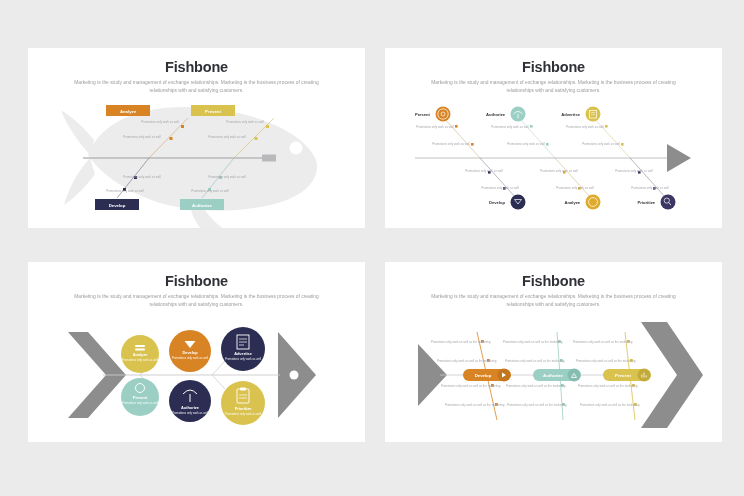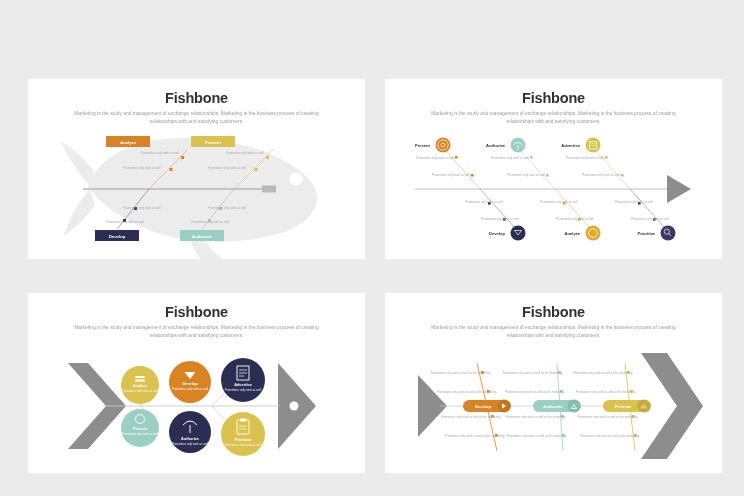--- a/index.html
+++ b/index.html
@@ -8,21 +8,20 @@
     background:#ebebeb;
     font-family:"Liberation Sans", sans-serif;
     overflow:hidden;
   }
   #stage { position:relative; width:744px; height:496px; }
 
   .card {
     position:absolute;
     background:#ffffff;
     overflow:hidden;
-    margin-top:31px;
   }
   #card1 { left:28px;  top:48px;  width:337px; height:180px; }
   #card2 { left:385px; top:48px;  width:337px; height:180px; }
   #card3 { left:28px;  top:262px; width:337px; height:180px; }
   #card4 { left:385px; top:262px; width:337px; height:180px; }
 
   .title {
     text-align:center;
     font-size:14.5px;
     font-weight:bold;

